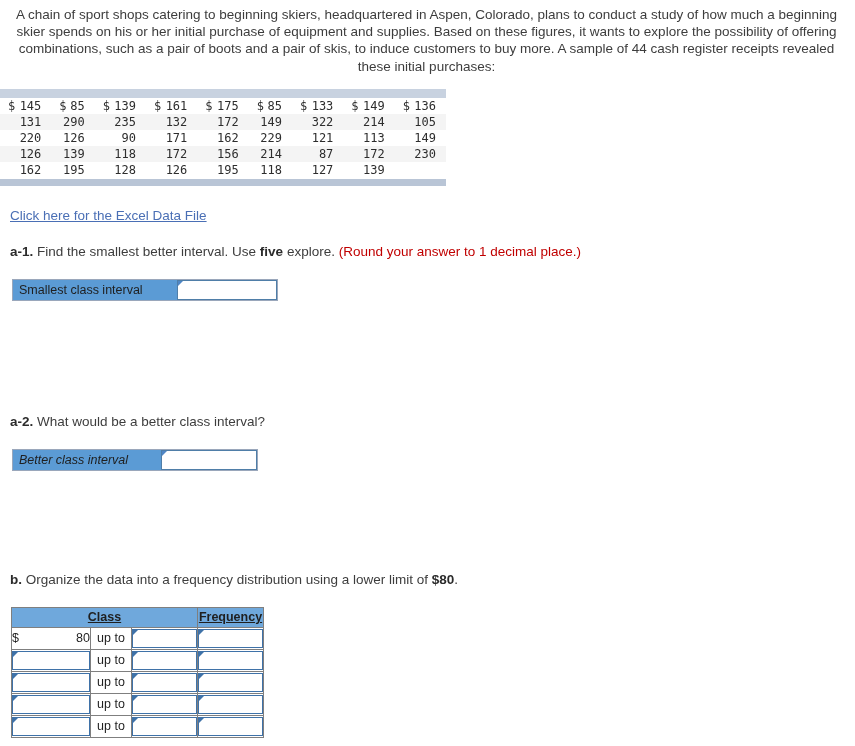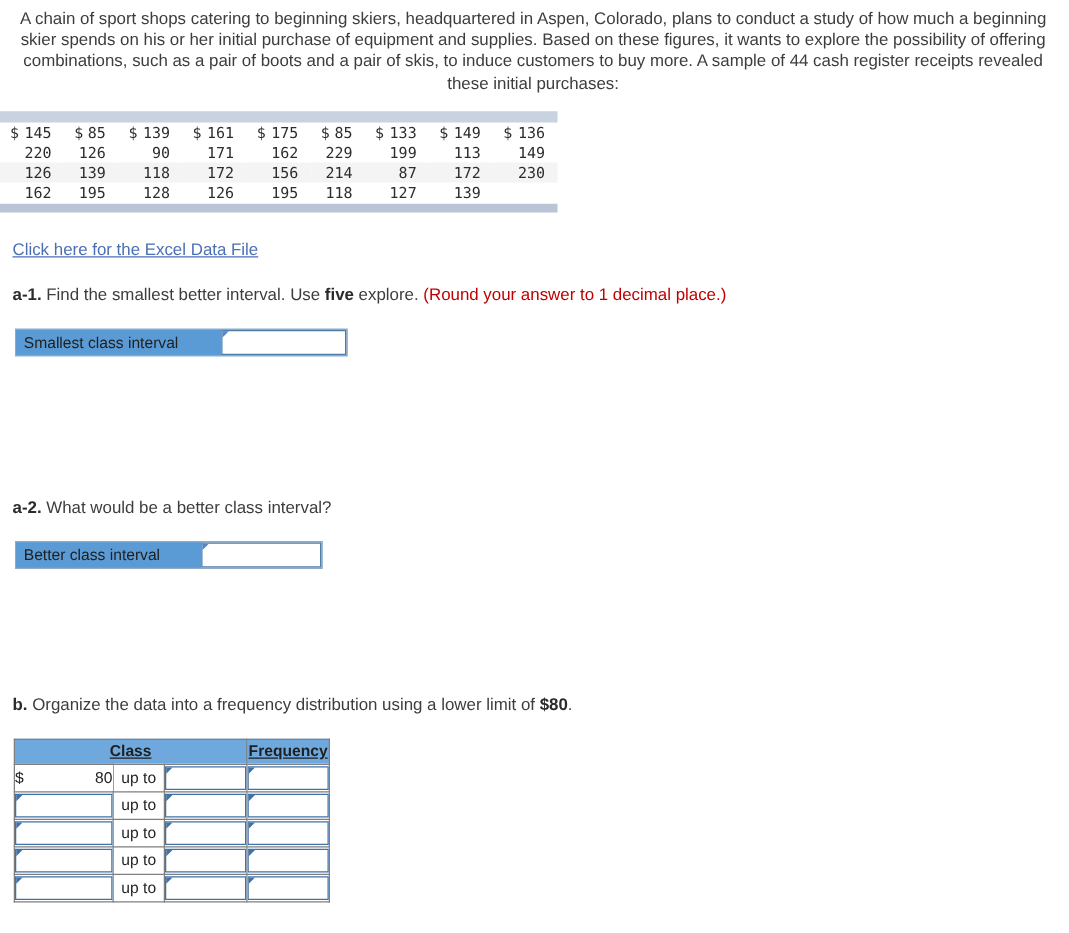--- a/index.html
+++ b/index.html
@@ -136,21 +136,21 @@
     background: transparent;
     font-family: "Liberation Sans", sans-serif;
     font-size: 12.5px;
     padding: 0 4px;
     color: #1f1f1f;
   }
   #row-smallest { margin-top: 18px; }
   #row-smallest .answer-label { width: 152px; }
   #row-smallest .answer-input { width: 100px; }
   #row-better { margin-top: 18px; }
-  #row-better .answer-label { width: 136px; }
+  #row-better .answer-label { width: 136px; font-style: italic; }
   #row-better .answer-input { width: 96px; }
 
   
   .freq-wrap { margin: 18px 0 0 11px; }
   table.freq {
     border-collapse: collapse;
     table-layout: fixed;
     width: 241px;
     font-size: 12.5px;
     font-family: "Liberation Sans", sans-serif;
@@ -245,28 +245,39 @@
           <td class="dollar"><span class="dsym">$</span>145</td>
           <td class="dollar"><span class="dsym">$</span>85</td>
           <td class="dollar"><span class="dsym">$</span>139</td>
           <td class="dollar"><span class="dsym">$</span>161</td>
           <td class="dollar"><span class="dsym">$</span>175</td>
           <td class="dollar"><span class="dsym">$</span>85</td>
           <td class="dollar"><span class="dsym">$</span>133</td>
           <td class="dollar"><span class="dsym">$</span>149</td>
           <td class="dollar"><span class="dsym">$</span>136</td>
         </tr>
+        <tr class="alt">
+          <td>131</td>
+          <td>290</td>
+          <td>235</td>
+          <td>132</td>
+          <td>172</td>
+          <td>149</td>
+          <td>322</td>
+          <td>214</td>
+          <td>105</td>
+        </tr>
         <tr>
           <td>220</td>
           <td>126</td>
           <td>90</td>
           <td>171</td>
           <td>162</td>
           <td>229</td>
-          <td>199</td>
+          <td>121</td>
           <td>113</td>
           <td>149</td>
         </tr>
         <tr class="alt">
           <td>126</td>
           <td>139</td>
           <td>118</td>
           <td>172</td>
           <td>156</td>
           <td>214</td>

